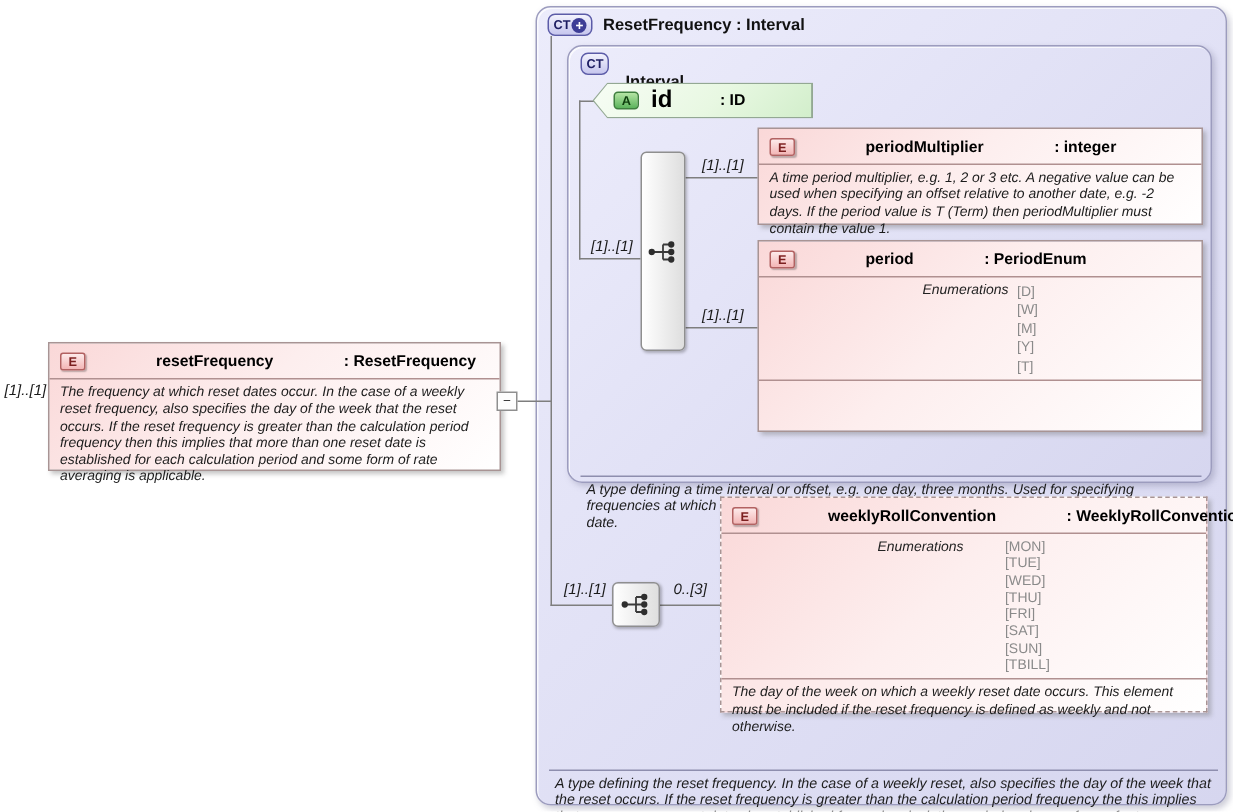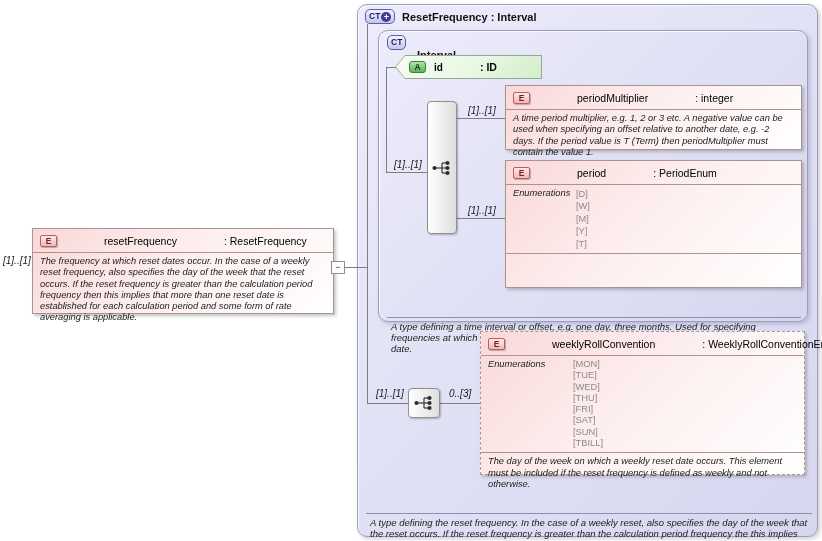--- a/index.html
+++ b/index.html
@@ -21,25 +21,25 @@
   .ct-desc { position:absolute; border-top:1px solid #8e8eae; padding:3px 4px 0 4px;
      font-size:9.5px; font-style:italic; color:#1c1c1c; line-height:11px;margin-top:24px; }
 
   
   .ebox { position:absolute; border:1px solid #a89494;
      background:linear-gradient(135deg,#fad8d8 0%,#fdeeee 45%,#ffffff 100%);
      box-shadow:2px 2px 3px rgba(110,110,110,.4); }
   .ebox.dashed { border-style:dashed; }
   .ebox-header { display:flex; align-items:center; gap:7px; padding:4px 7px 3px 7px;
      border-bottom:1px solid #b09090; height:24px; }
-  .ename, .etype { font-size:10.5px; font-weight:normal; color:#000; white-space:nowrap;padding-left:40px; }
+  .ename, .etype { font-size:10.5px; font-weight:bold; color:#000; white-space:nowrap;padding-left:40px; }
   .ename.w48 { min-width:48px; }
   .ebox-desc { padding:3px 7px 0 7px; font-size:9.3px; font-style:italic; color:#1c1c1c;
      line-height:11.3px; }
-  .enum-section { display:flex; padding:3px 7px 0 7px; }
+  .enum-section { display:flex; padding:3px 7px 0 7px;justify-content:center; }
   .enum-label { font-size:9.3px; font-style:italic; color:#222; }
   .enum-label.colA { width:63px; }
   .enum-label.colB { width:85px; }
   .enum-values .enum-value { font-size:9.3px; color:#8a8a8a; }
   .lh125 .enum-value { line-height:12.4px; }
   .lh113 .enum-value { line-height:11.3px; }
   .enum-sep { border-top:1px solid #b09090; margin-top:3px; }
 
   
   .badge-e { width:17px; height:12px; border:1px solid #b26262; border-radius:2px;
@@ -52,21 +52,21 @@
 
   
   .attr-shape { position:absolute;
      clip-path:polygon(10px 0, 100% 0, 100% 100%, 10px 100%, 0 50%);
      background:#93a893; }
   .attr-inner { position:absolute; inset:1px;
      clip-path:polygon(9px 0, 100% 0, 100% 100%, 9px 100%, 0 50%);
      background:linear-gradient(135deg,#f7fdf5 0%,#e8f8e2 55%,#d2eecb 100%); }
   .attr-content { position:absolute; inset:0; display:flex; align-items:center; gap:8px;
      padding-left:14px; }
-  .aname { font-size:10px; font-weight:bold; color:#000; min-width:38px; }
+  .aname { font-size:16px; font-weight:bold; color:#000; min-width:38px; }
   .atype { font-size:10.5px; font-weight:bold; color:#000; }
 
   
   .seq-box { position:absolute; border:1px solid #8f8f8f; border-radius:4px;
      background:linear-gradient(90deg,#ffffff,#dedede);
      box-shadow:1px 1px 2px rgba(0,0,0,.25); display:flex; align-items:center;
      justify-content:center; }
 
   
   .hline { position:absolute; height:1px; background:#7e7e7e; }

